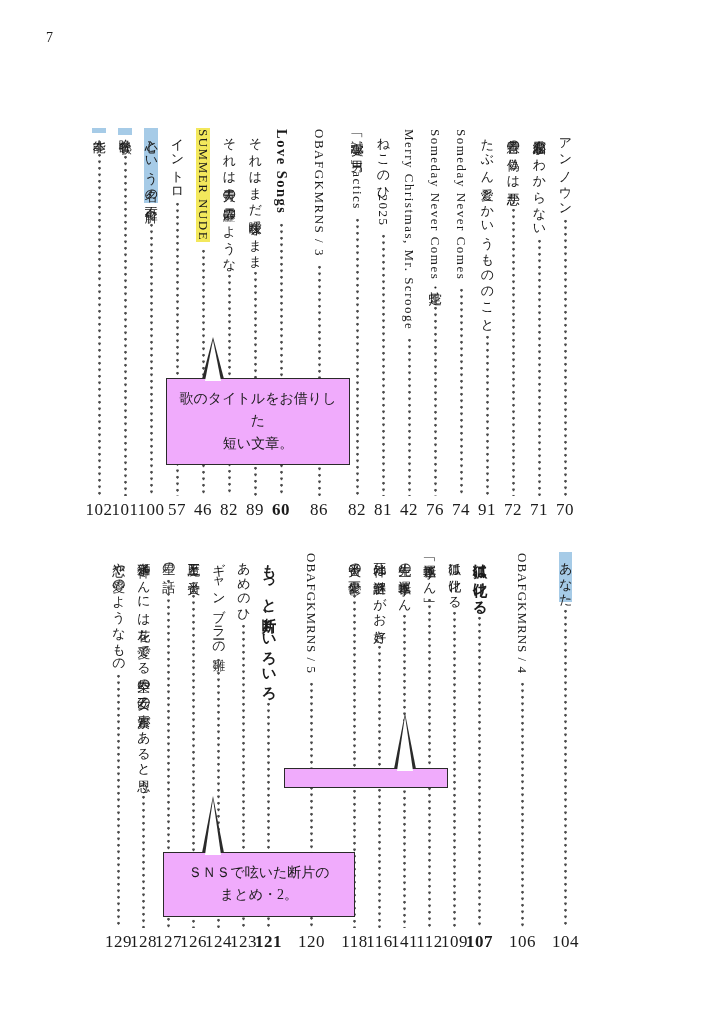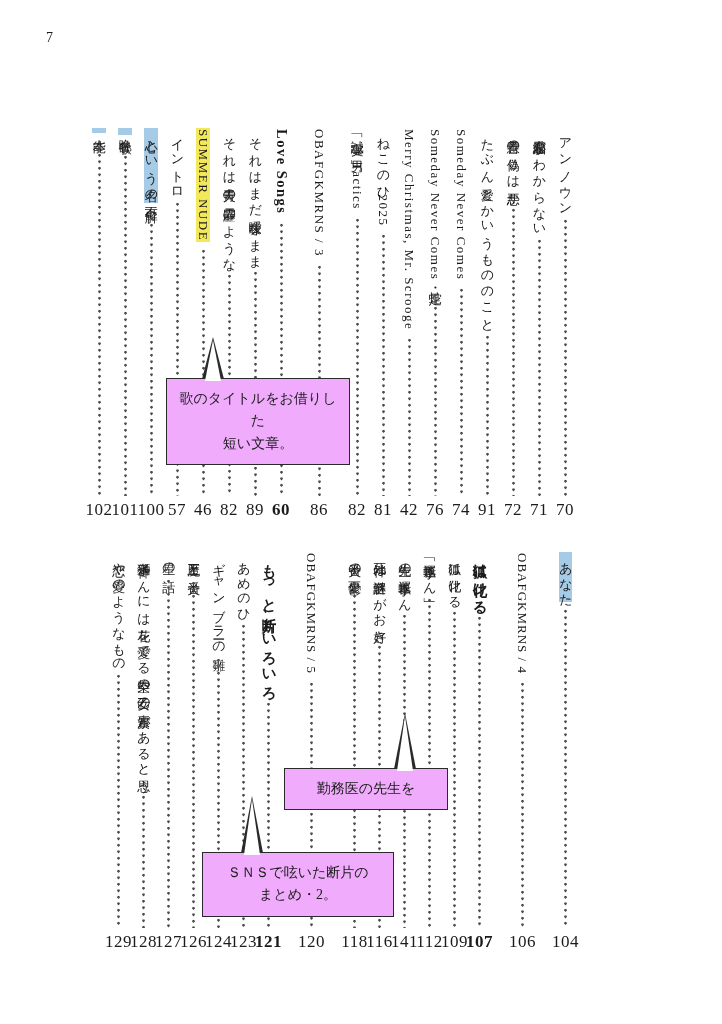--- a/index.html
+++ b/index.html
@@ -77,21 +77,21 @@
     content:"";
     position:absolute;
     left:-8px; top:3px;
     width:0; height:0;
     border-left:8px solid transparent;
     border-right:8px solid transparent;
     border-bottom:calc(var(--tail-h) - 1px) solid #ffffff;
   }
   .callout-1 { left:166px; top:378px; width:158px; --tail-h:42px; --tail-left:35px; }
   .callout-2 { left:284px; top:768px; width:138px; --tail-h:56px; --tail-left:109px; }
-  .callout-3 { left:163px; top:852px; width:166px;margin-left:39px; --tail-h:57px; --tail-left:38px; }
+  .callout-3 { left:163px; top:852px; width:166px; --tail-h:57px; --tail-left:38px; }
 </style>
 </head>
 <body>
 
 <div class="page">
 
   <div class="folio">7</div>
 
   <div class="toc toc-top">
       <div class="group">
@@ -286,21 +286,20 @@
     </div>
 
   <div class="callout callout-1">
     <span class="tail"></span>
     <div>歌のタイトルをお借りした</div>
     <div>短い文章。</div>
   </div>
 
   <div class="callout callout-2">
     <span class="tail"></span>
-    <div>勤務医の先生を</div>
   </div>
 
   <div class="callout callout-3">
     <span class="tail"></span>
     <div>ＳＮＳで呟いた断片の</div>
     <div>まとめ・2。</div>
   </div>
 
 </div>
 

